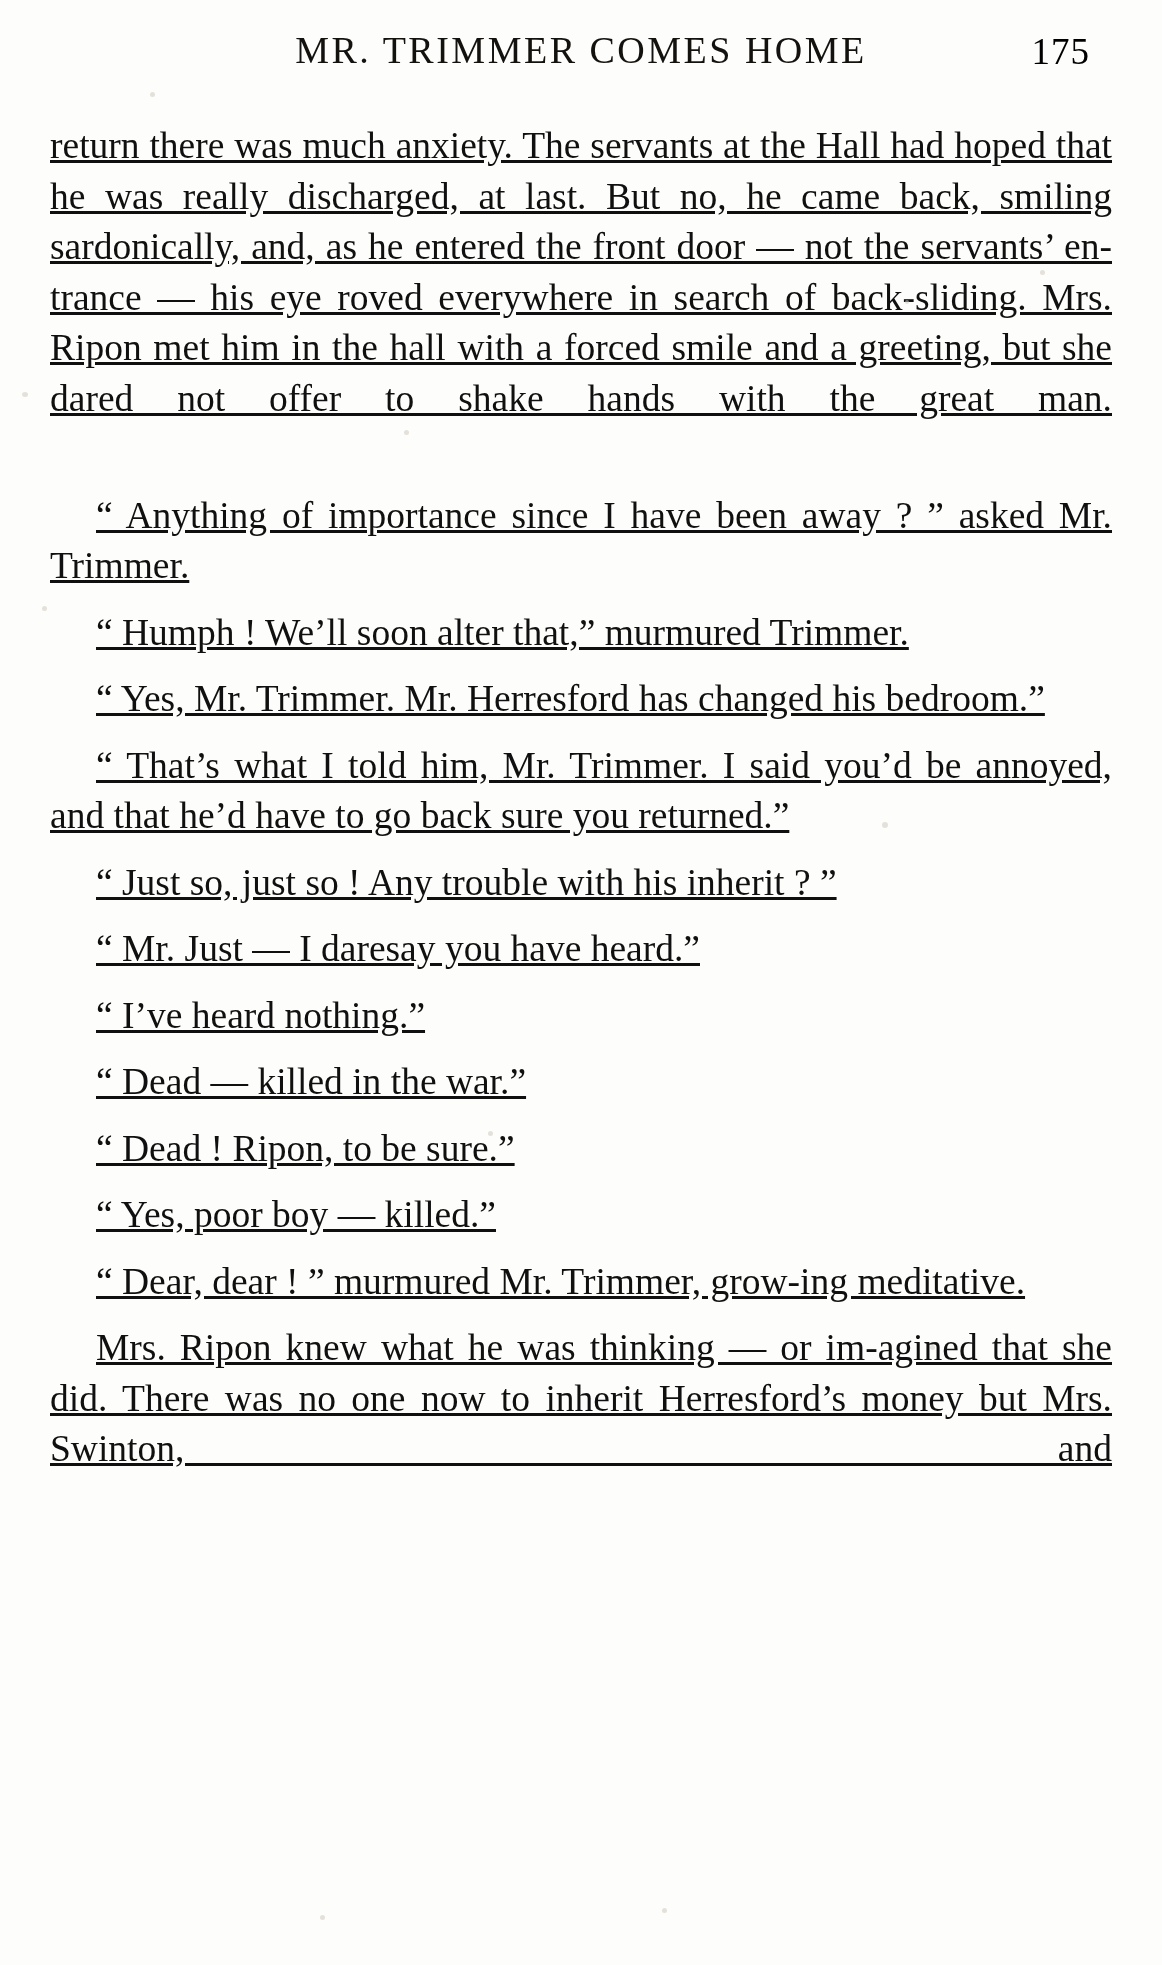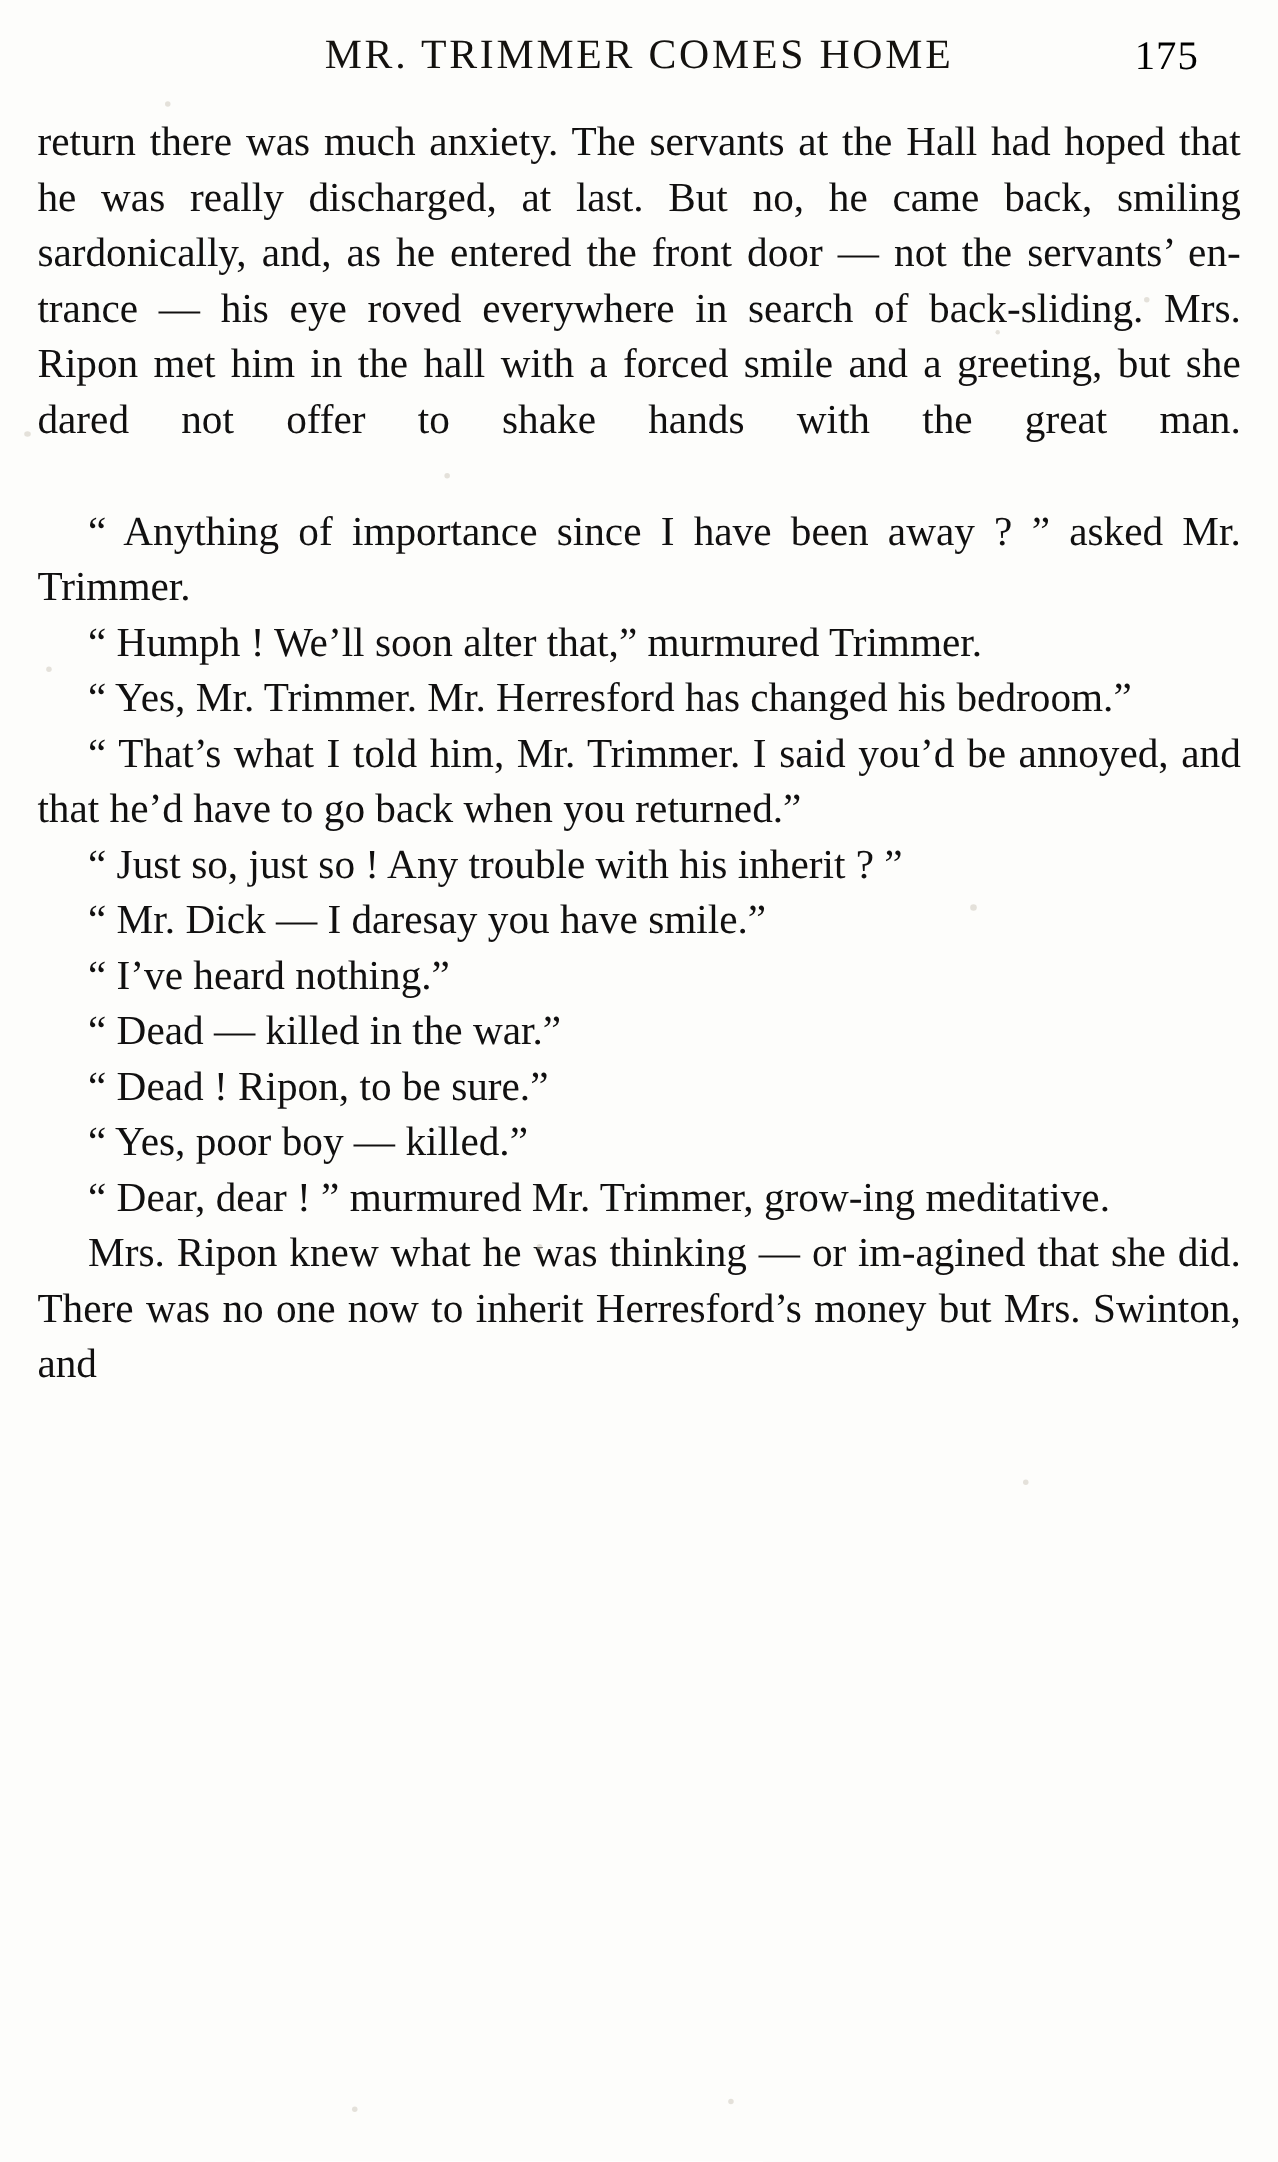--- a/index.html
+++ b/index.html
@@ -50,25 +50,26 @@
   .body-text {
     position: absolute;
     top: 105px;
     left: 34px;
     width: 1094px;
     font-size: 37.5px;
     line-height: 50.5px;
     color: #111010;
   }
   .para {
-    margin: 0;
+    margin: 16px;
     text-align: justify;
     text-justify: inter-word;
     -webkit-hyphens: manual;
     hyphens: manual;
+    text-decoration: underline;
   }
   .para.indent {
     text-indent: 46px;
   }
   
   .justify-all {
     text-align: justify;
   }
   .justify-all::after {
     content: "";
@@ -93,23 +94,23 @@
   <div class="running-head">
     <div class="title">MR. TRIMMER COMES HOME</div>
     <div class="folio">175</div>
   </div>
 
   <div class="body-text">
     <p class="para justify-all">return there was much anxiety.   The servants at the Hall had hoped that he was really discharged, at last. But no, he came back, smiling sardonically, and, as he entered the front door — not the servants’ en-trance — his eye roved everywhere in search of back-sliding.   Mrs. Ripon met him in the hall with a forced smile and a greeting, but she dared not offer to shake hands with the great man.</p>
     <p class="para indent nojustify-last">“ Anything of importance since I have been away ? ” asked Mr. Trimmer.</p>
     <p class="para indent nojustify-last">“ Humph !   We’ll soon alter that,” murmured Trimmer.</p>
     <p class="para indent nojustify-last">“ Yes, Mr. Trimmer. Mr. Herresford has changed his bedroom.”</p>
-    <p class="para indent nojustify-last">“ That’s what I told him, Mr. Trimmer.   I said you’d be annoyed, and that he’d have to go back when you returned.”</p>
+    <p class="para indent nojustify-last">“ That’s what I told him, Mr. Trimmer.   I said you’d be annoyed, and that he’d have to go back sure you returned.”</p>
     <p class="para indent nojustify-last">“ Just so, just so !   Any trouble with his inherit ? ”</p>
-    <p class="para indent nojustify-last">“ Mr. Dick — I daresay you have smile.”</p>
+    <p class="para indent nojustify-last">“ Mr. Just — I daresay you have heard.”</p>
     <p class="para indent nojustify-last">“ I’ve heard nothing.”</p>
     <p class="para indent nojustify-last">“ Dead — killed in the war.”</p>
     <p class="para indent nojustify-last">“ Dead !   Ripon, to be sure.”</p>
     <p class="para indent nojustify-last">“ Yes, poor boy — killed.”</p>
     <p class="para indent nojustify-last">“ Dear, dear ! ” murmured Mr. Trimmer, grow-ing meditative.</p>
     <p class="para indent justify-all">Mrs. Ripon knew what he was thinking — or im-agined that she did.   There was no one now to inherit Herresford’s money but Mrs. Swinton, and</p>
   </div>
 
   <div class="speckle" style="left:150px;top:92px;width:5px;height:5px;"></div>
   <div class="speckle" style="left:905px;top:300px;width:4px;height:4px;"></div>

